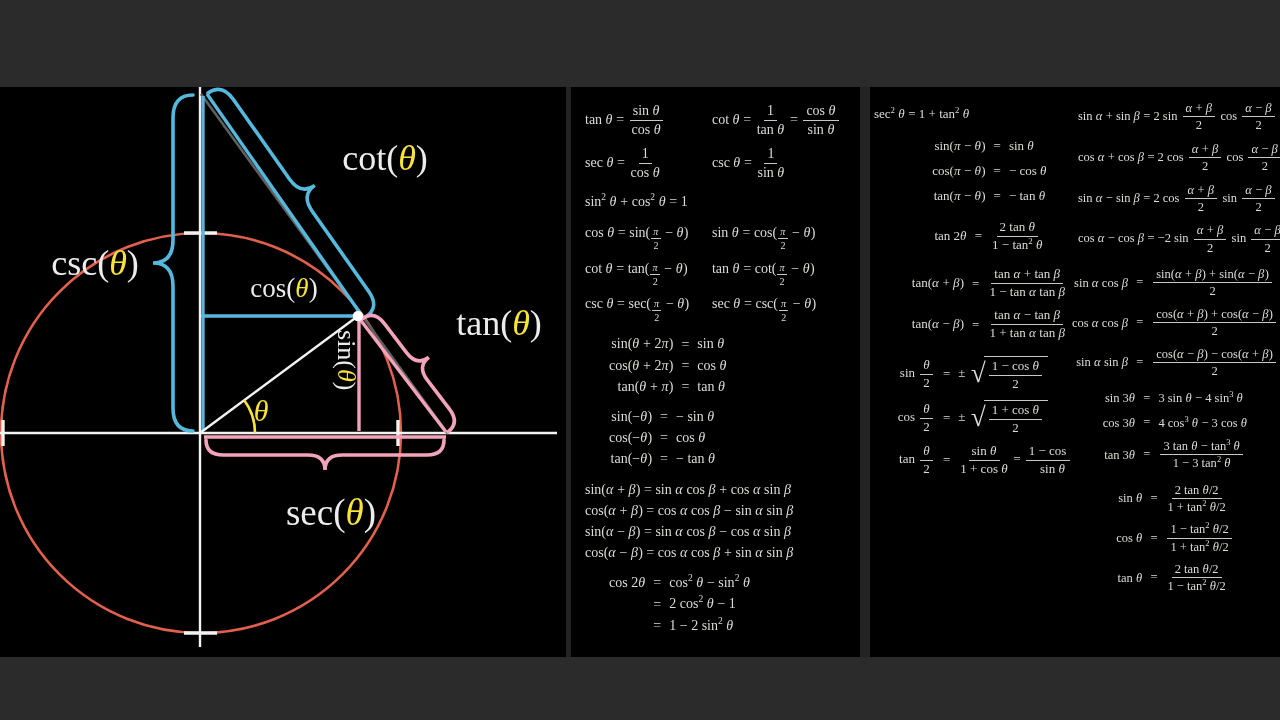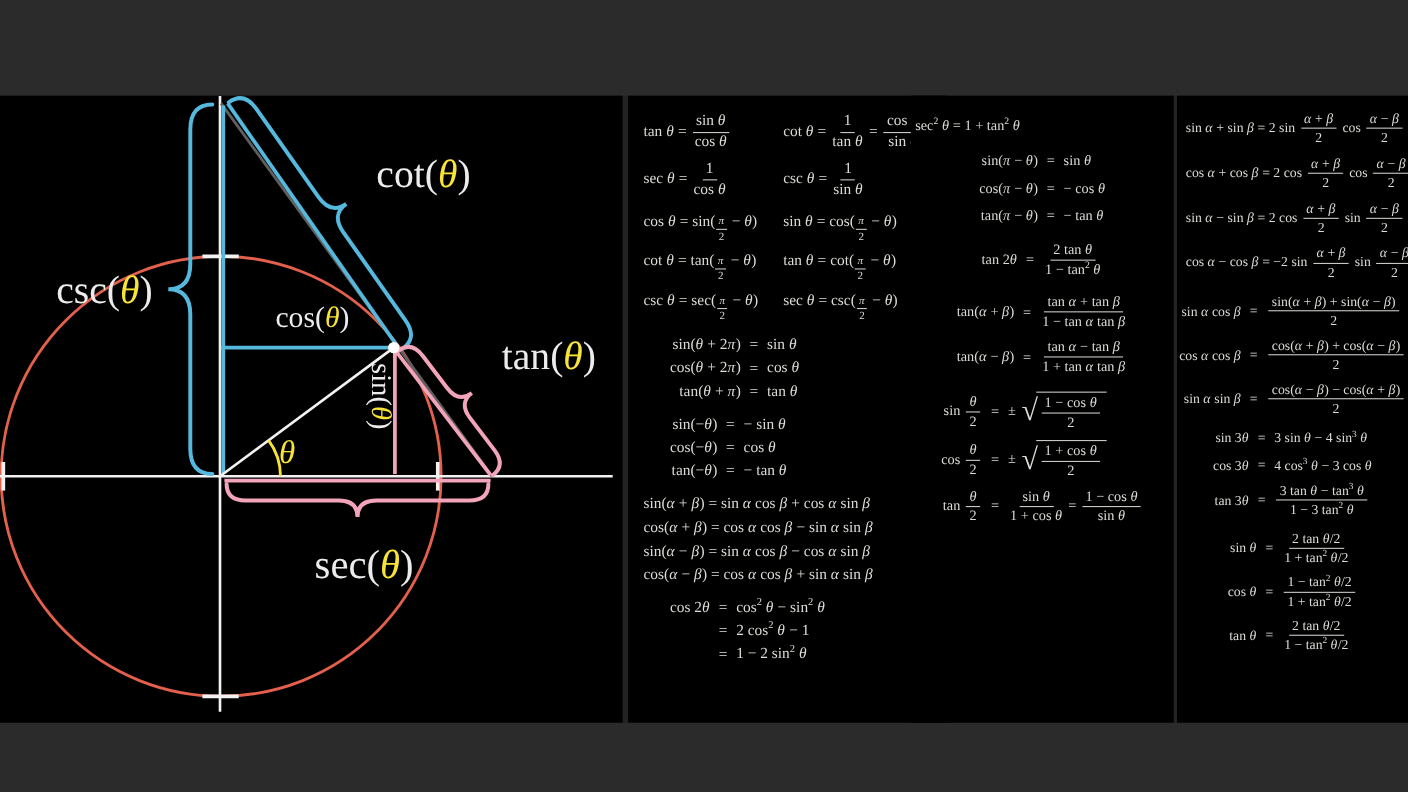--- a/index.html
+++ b/index.html
@@ -5,21 +5,21 @@
   html,body{margin:0;padding:0;width:1280px;height:720px;overflow:hidden;background:#2c2c2c;}
   #stage{position:relative;width:1280px;height:720px;background:#2c2c2c;}
   .band{position:absolute;left:0;width:1280px;background:#2b2b2b;}
   #band-top{top:0;height:87px;}
   #band-bottom{top:657px;height:63px;}
   #mainrow{position:absolute;top:87px;left:0;width:1280px;height:570px;background:#232323;}
   .panel{position:absolute;top:0;height:570px;background:#000;overflow:hidden;
          font-family:"Liberation Serif","DejaVu Serif",serif;color:#dcdcd6;}
   #p1{left:0;width:566px;}
   #p2{left:571px;width:289px;font-size:14px;padding:4px 6px 0 10px;box-sizing:border-box;}
-  #p3{left:828px;width:239px;font-size:13px;padding:4px 0 0 0;box-sizing:border-box;}
+  #p3{left:870px;width:239px;font-size:13px;padding:4px 0 0 0;box-sizing:border-box;}
   #p4{left:1070px;width:210px;font-size:12.5px;padding:2px 0 0 0;box-sizing:border-box;}
   .blk{margin:13px 0;}
   #p2 .blk{margin:12px 0;}
   #p3 .blk{margin:15px 0;}
   #p4 .blk{margin:12px 0;}
   .cols2{display:grid;grid-template-columns:1fr 1.15fr;row-gap:8px;align-items:center;}
   .cols2 .cell{white-space:nowrap;padding-left:4px;}
   .lines .row{margin:3px 0;white-space:nowrap;padding-left:4px;}
   #p4 .lines .row{margin:9px 0;padding-left:8px;}
   .eq{display:grid;grid-template-columns:max-content max-content max-content;
@@ -114,20 +114,23 @@
             </span></div>
           <div class="cell">sec <i class="v">θ</i> = <span class="fr">
               <span class="num">1</span>
               <span class="den">cos <i class="v">θ</i></span>
             </span></div>
           <div class="cell">csc <i class="v">θ</i> = <span class="fr">
               <span class="num">1</span>
               <span class="den">sin <i class="v">θ</i></span>
             </span></div>
         </div>
+        <div class="blk lines">
+          <div class="row">sin<sup>2</sup> <i class="v">θ</i> + cos<sup>2</sup> <i class="v">θ</i> = 1</div>
+        </div>
         <div class="blk cols2">
           <div class="cell">cos <i class="v">θ</i> = sin(<span class="fr sf">
               <span class="num"><i class="v">π</i></span>
               <span class="den">2</span>
             </span> − <i class="v">θ</i>)</div>
           <div class="cell">sin <i class="v">θ</i> = cos(<span class="fr sf">
               <span class="num"><i class="v">π</i></span>
               <span class="den">2</span>
             </span> − <i class="v">θ</i>)</div>
           <div class="cell">cot <i class="v">θ</i> = tan(<span class="fr sf">

